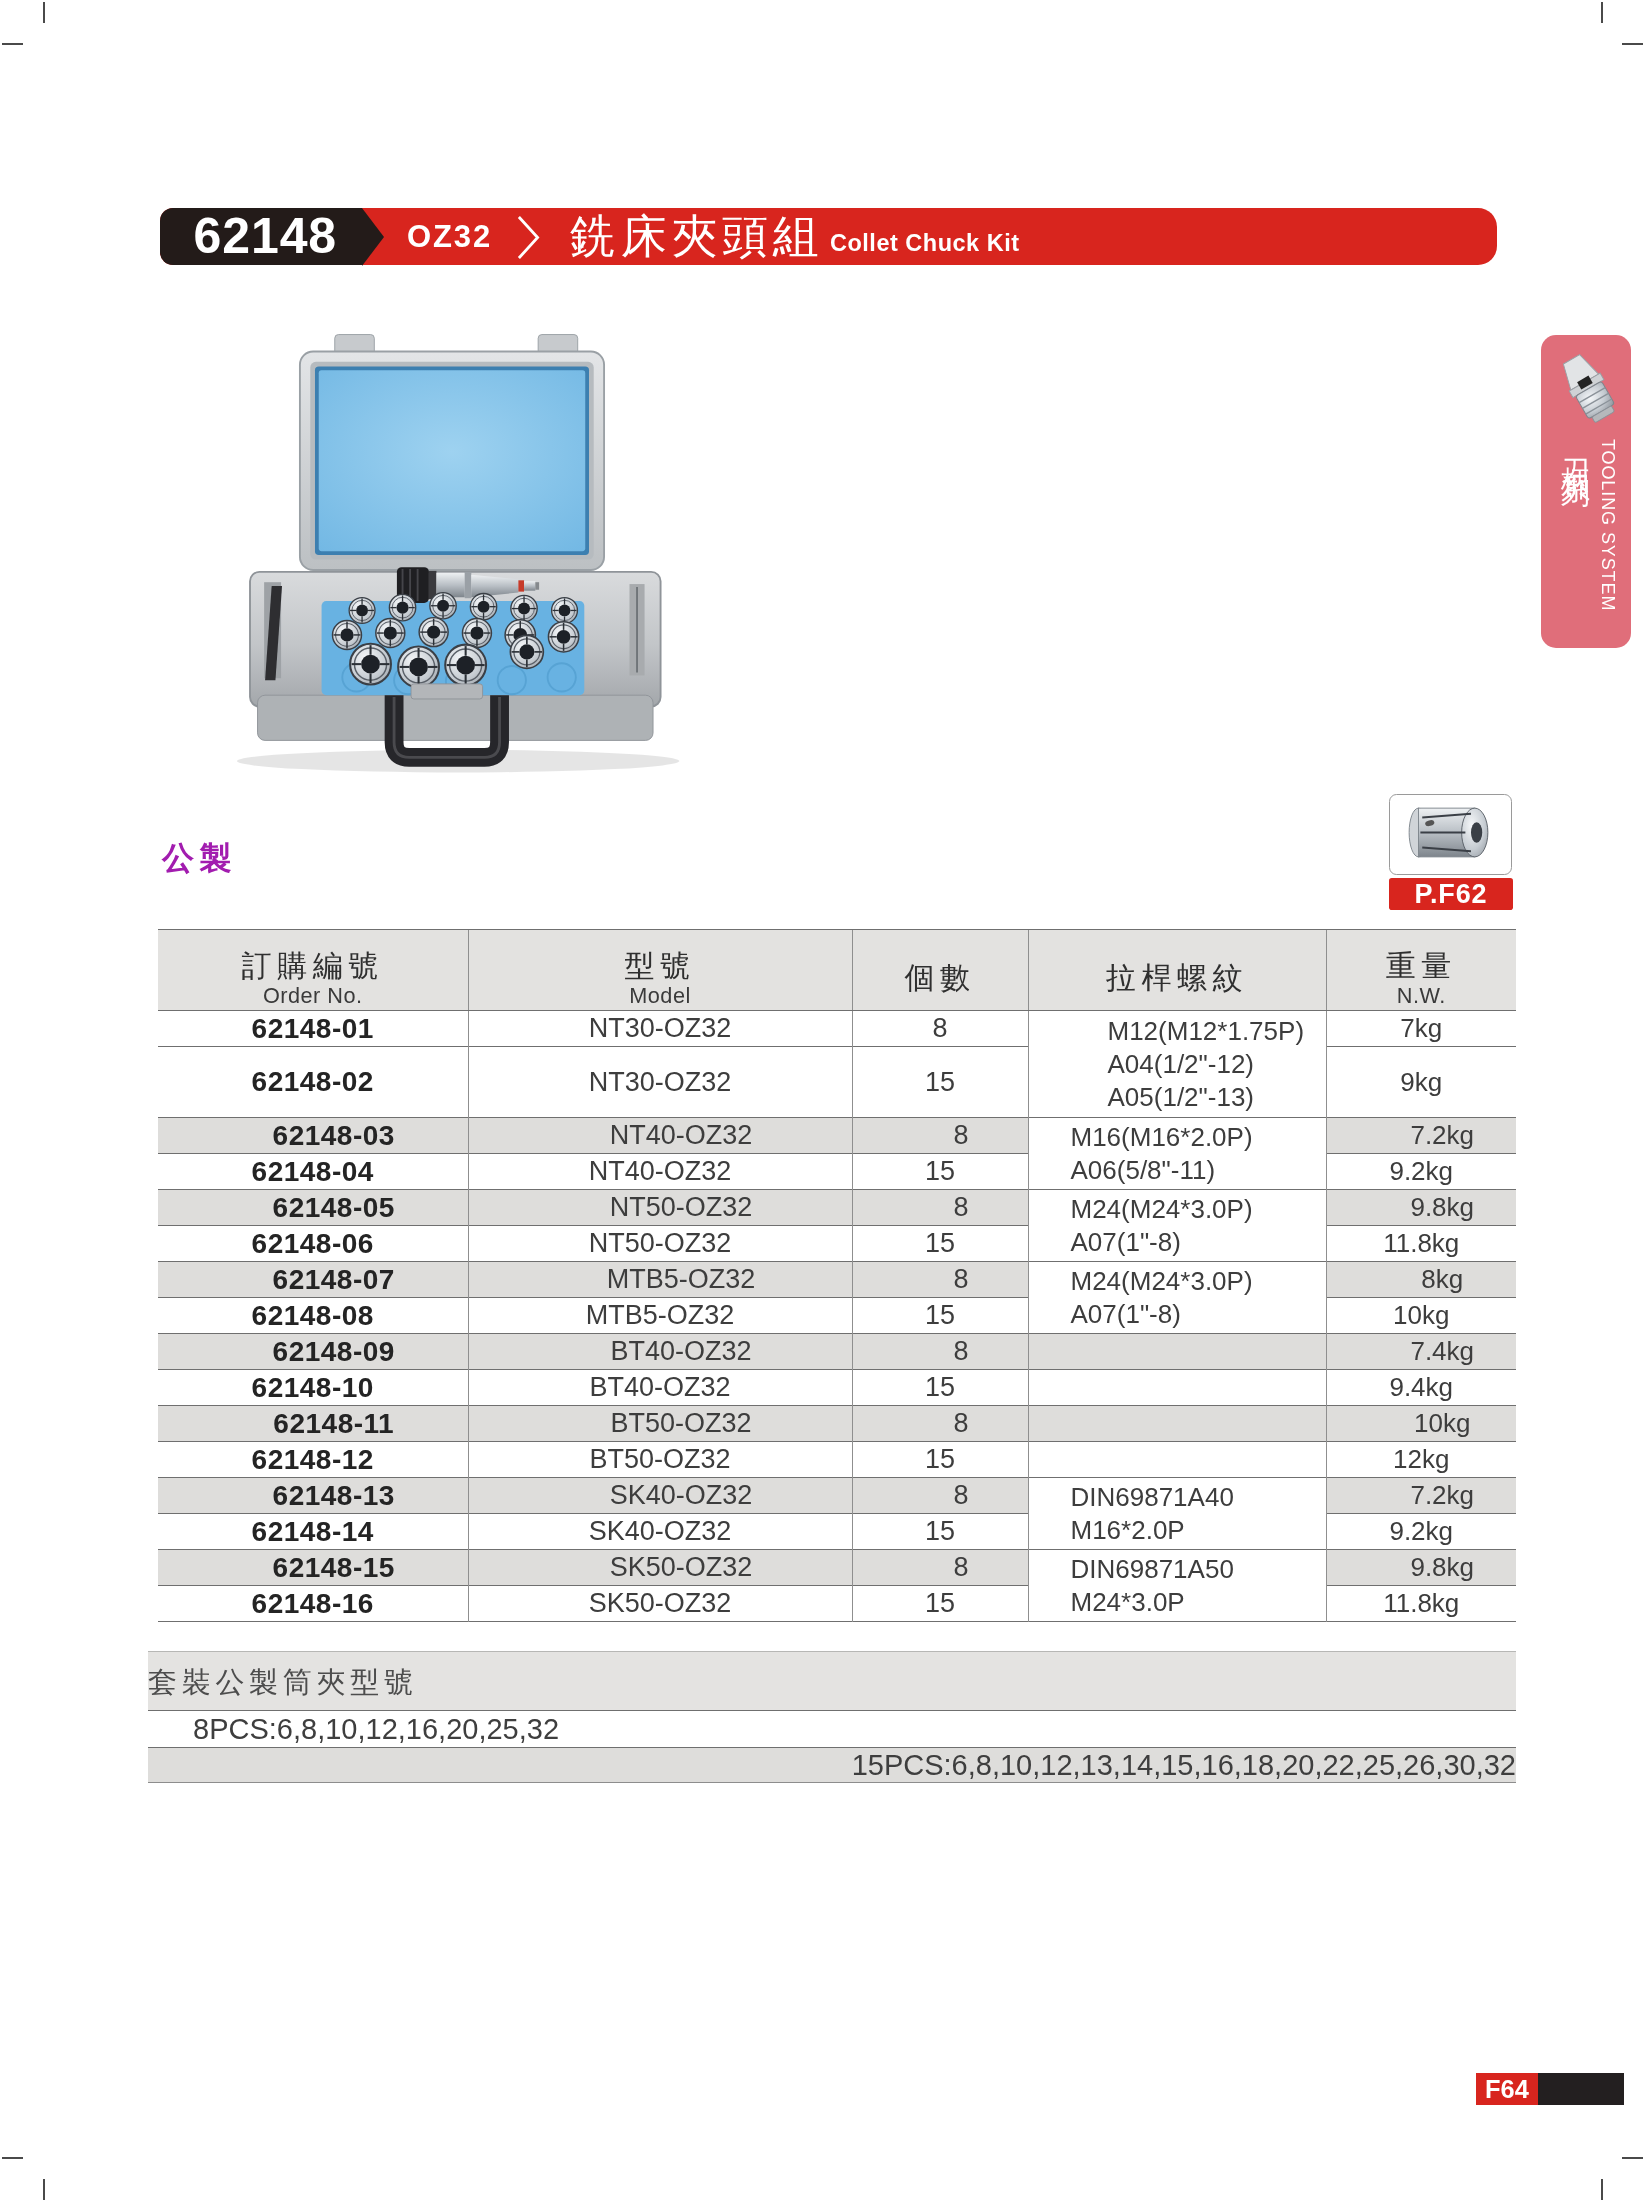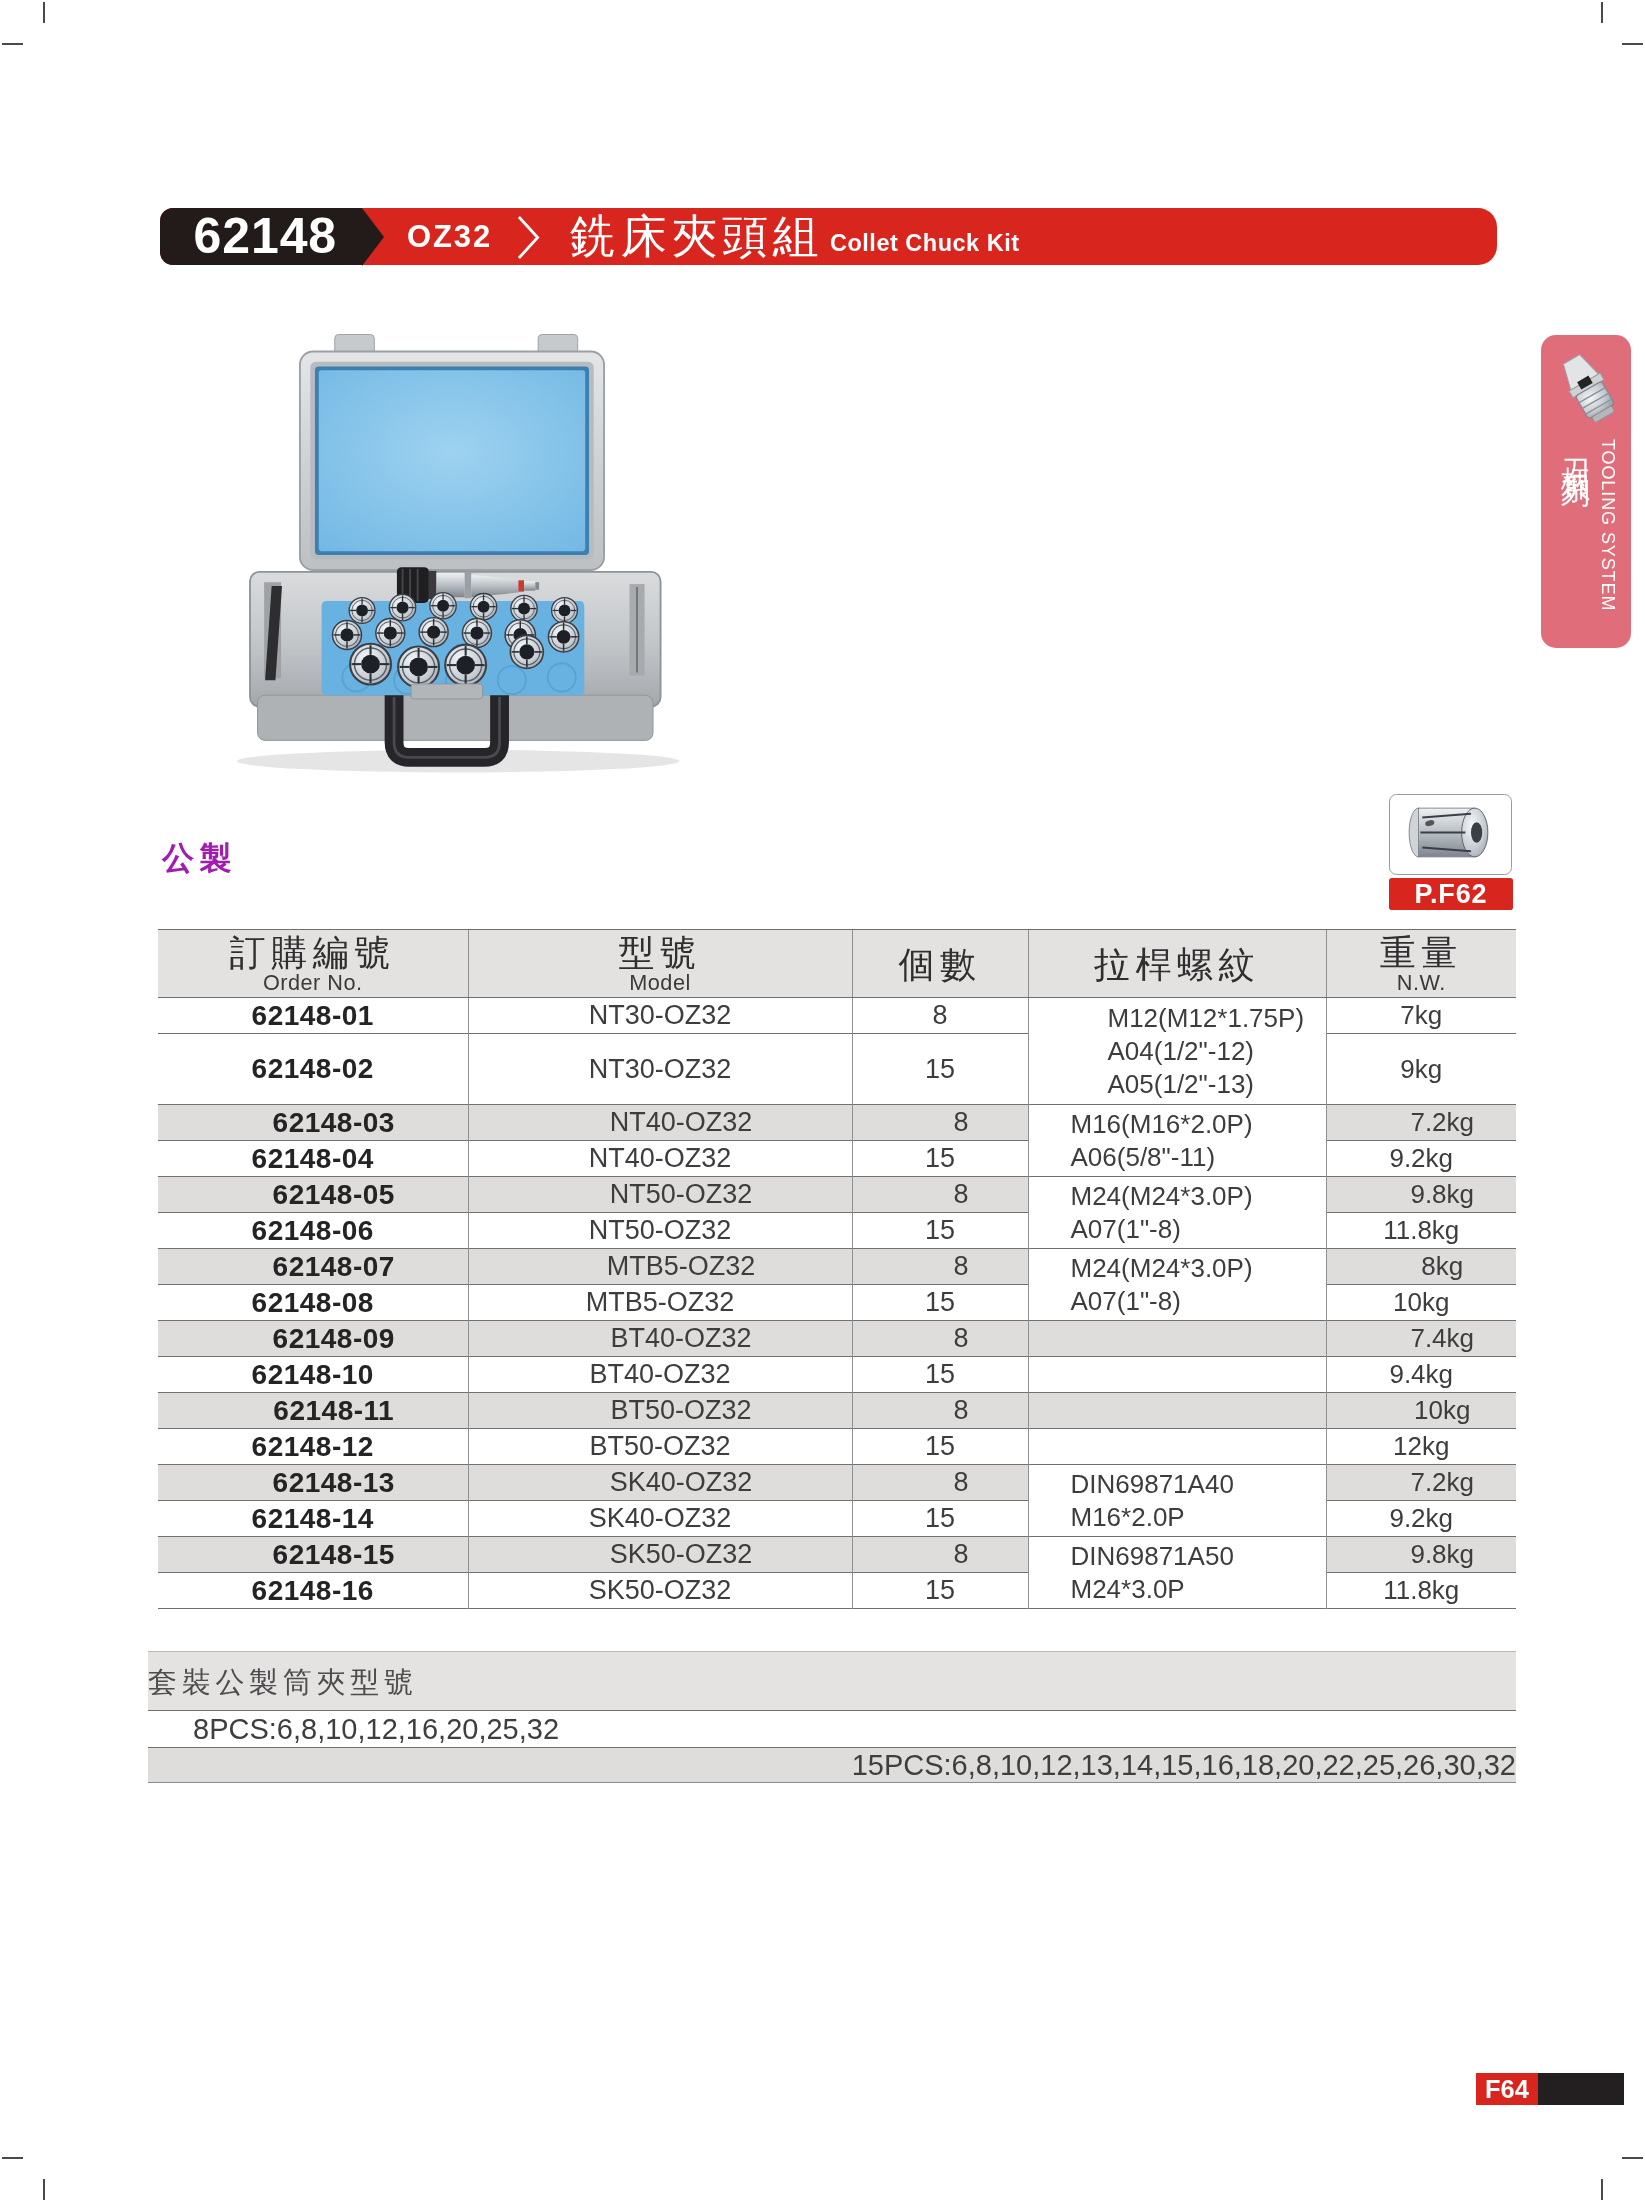--- a/index.html
+++ b/index.html
@@ -41,21 +41,21 @@
         border-radius:2.8px;color:#fff;font-size:27px;font-weight:bold;text-align:center;line-height:32px;
         letter-spacing:0.9px;}
   
   .metric{position:absolute;left:162px;top:837px;font-size:32px;font-weight:bold;color:#a21caf;
         letter-spacing:5.6px;}
   
   .spec{position:absolute;left:158px;top:929px;width:1358px;border-collapse:collapse;
         table-layout:fixed;border-bottom:1.9px solid #6f6f6f;}
   .spec th{height:67px;background:#e3e2e0;border-top:1.9px solid #6f6f6f;border-bottom:1.9px solid #6f6f6f;
         font-weight:normal;color:#2f2f2f;padding:0;}
-  .spec th .zh{font-size:36px;letter-spacing:5.6px;display:block;line-height:36px;margin-top:3px;font-family:Liberation Serif, serif;}
+  .spec th .zh{font-size:30px;letter-spacing:5.6px;display:block;line-height:36px;margin-top:16px;font-family:Liberation Serif, serif;}
   .spec th .en{font-size:21.7px;letter-spacing:0.5px;display:block;line-height:24.5px;color:#3a3a3a;}
   .spec th .zh.solo{line-height:64px;}
   .spec td{height:35px;padding:0;text-align:center;border-top:1.9px solid #6f6f6f;
         font-size:27px;color:#3d3d3d;overflow:hidden;}
   .spec tr.tall td{height:70px;}
   .spec .vline{border-left:0.9px solid #8f8f8f;}
   .spec td.col-order{font-weight:bold;color:#242424;font-size:28px;letter-spacing:0.5px;}
   .spec tr.alt td{background:#dedddb;padding-left:42px;}
   .spec td.col-thread{text-align:left;padding-left:79px;font-size:26px;}
   .spec td.col-thread.merged{background:#fff;}

